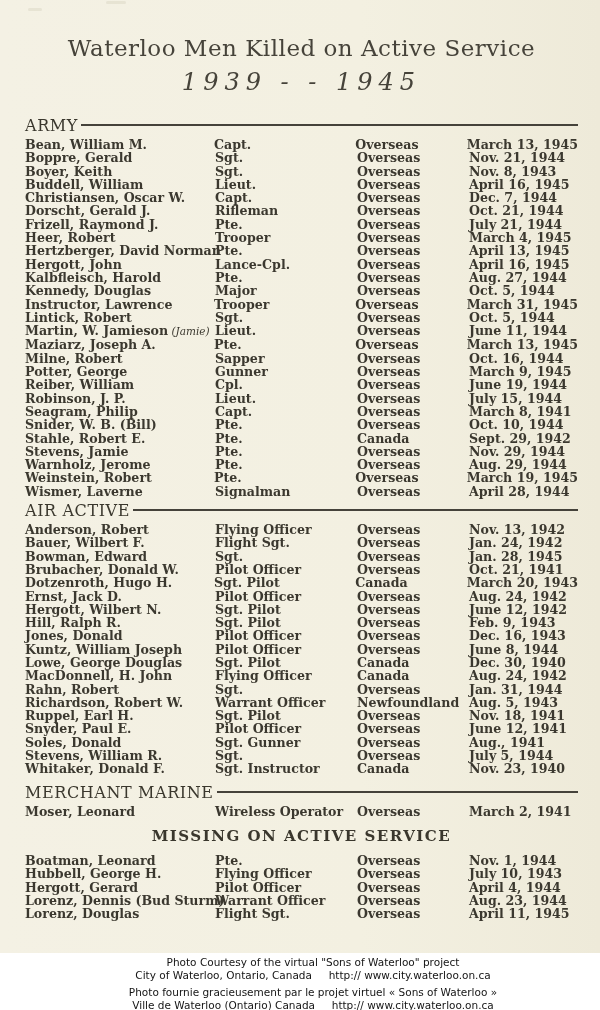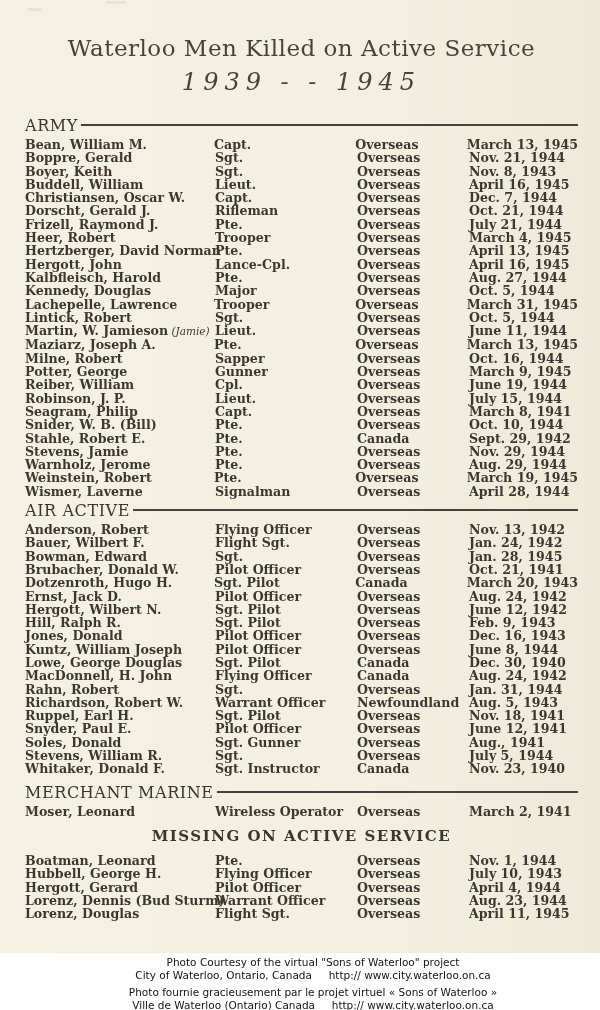--- a/index.html
+++ b/index.html
@@ -152,21 +152,21 @@
               <span class="cell col-loc">Overseas</span>
               <span class="cell col-date">Aug. 27, 1944</span>
             </div>
             <div class="row">
               <span class="cell col-name">Kennedy, Douglas</span>
               <span class="cell col-rank">Major</span>
               <span class="cell col-loc">Overseas</span>
               <span class="cell col-date">Oct. 5, 1944</span>
             </div>
             <div class="row">
-              <span class="cell col-name">Lachepelle, Lawrence</span>
+              <span class="cell col-name">Instructor, Lawrence</span>
               <span class="cell col-rank">Trooper</span>
               <span class="cell col-loc">Overseas</span>
               <span class="cell col-date">March 31, 1945</span>
             </div>
             <div class="row">
               <span class="cell col-name">Lintick, Robert</span>
               <span class="cell col-rank">Sgt.</span>
               <span class="cell col-loc">Overseas</span>
               <span class="cell col-date">Oct. 5, 1944</span>
             </div>

